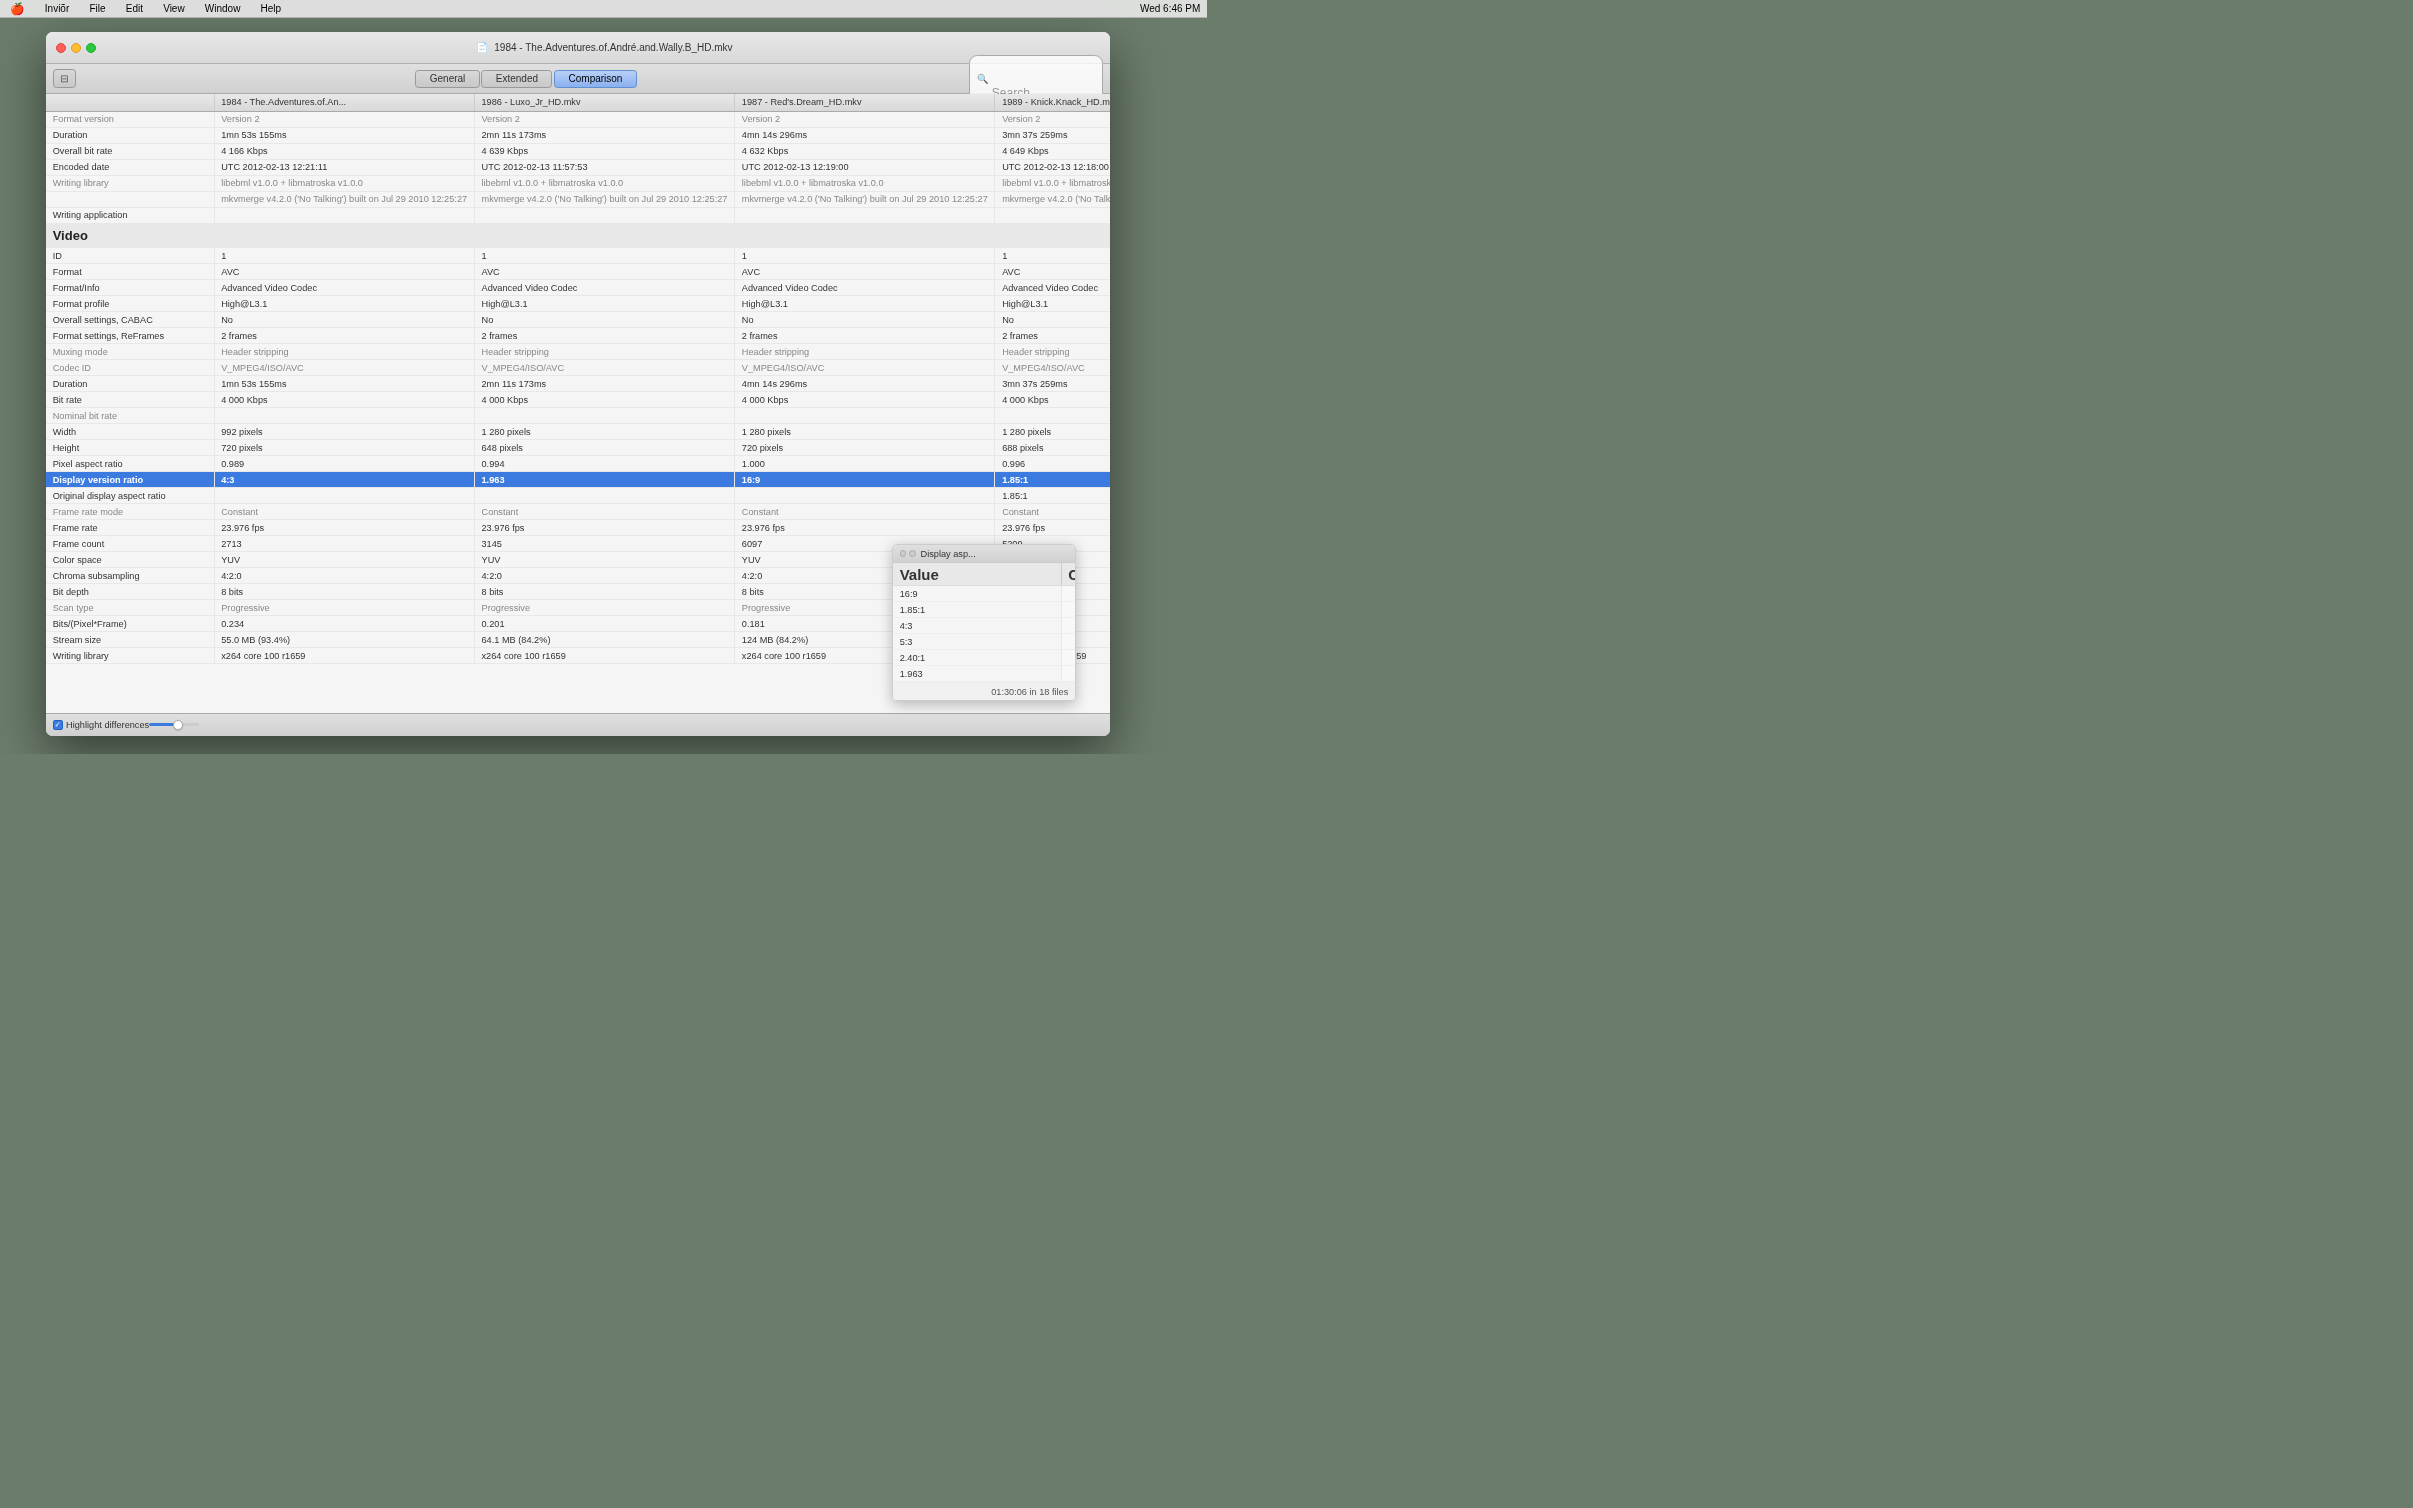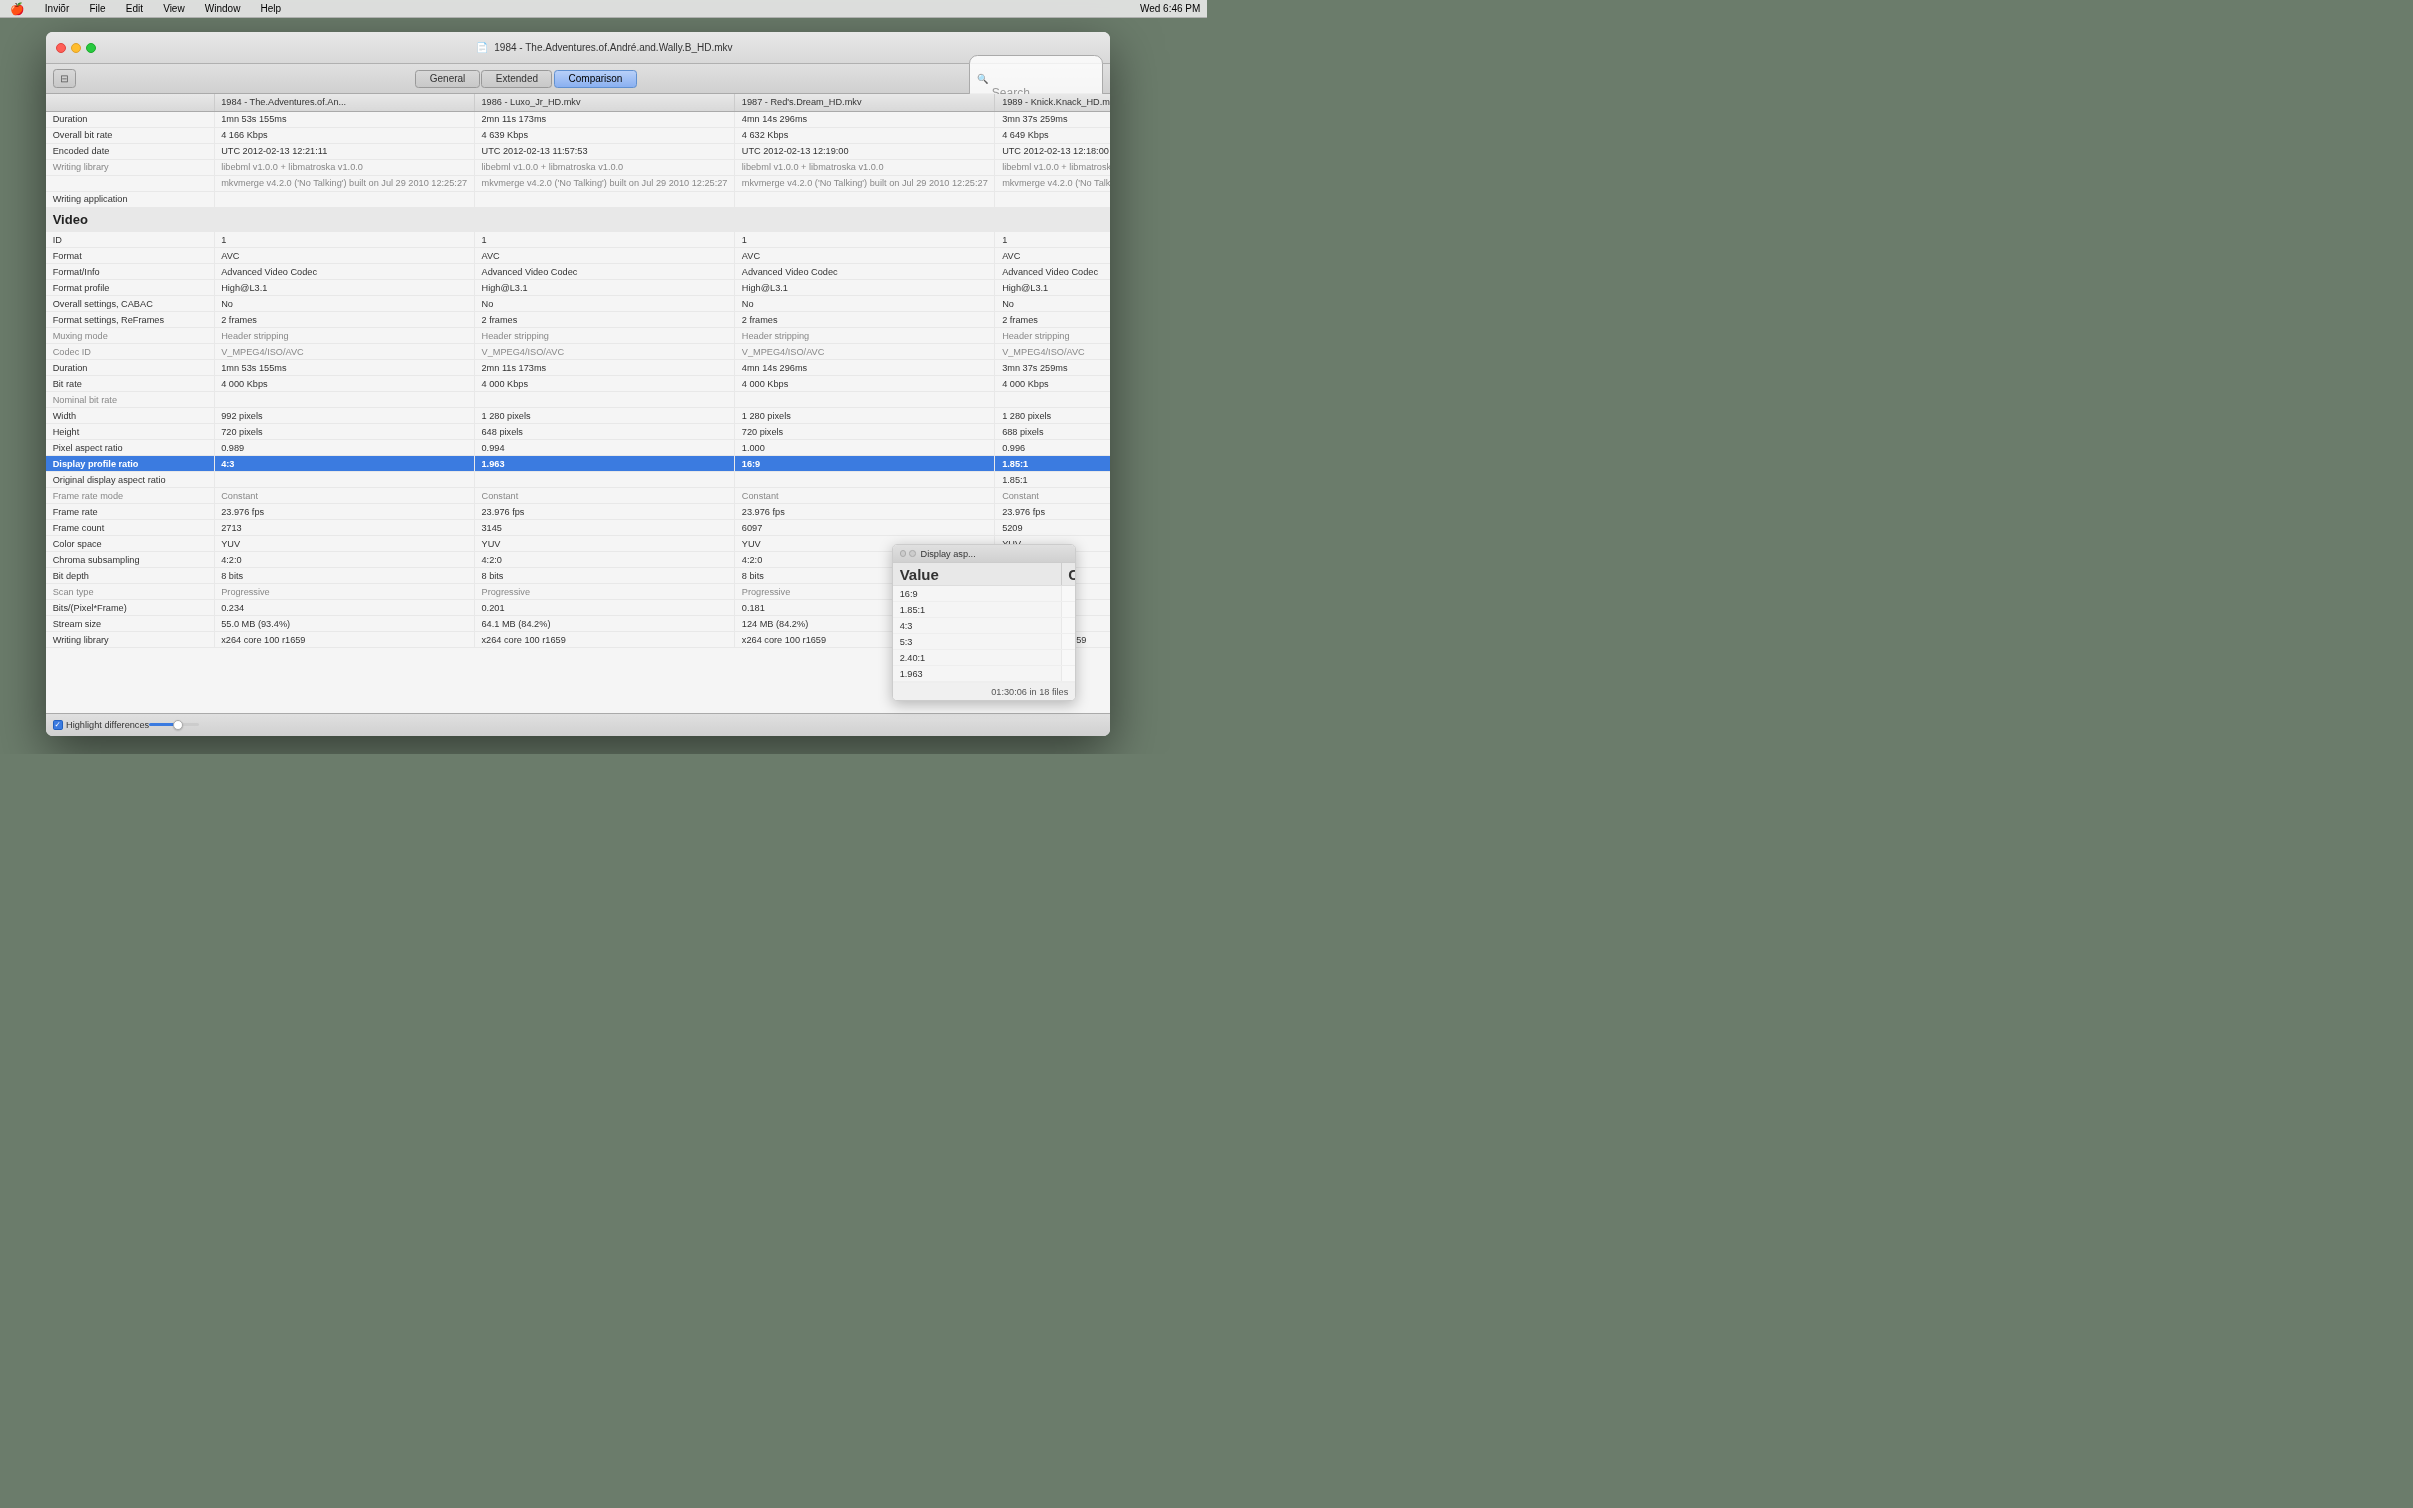--- a/index.html
+++ b/index.html
@@ -394,20 +394,27 @@
           <tr>
             <th></th>
             <th>1984 - The.Adventures.of.An...</th>
             <th>1986 - Luxo_Jr_HD.mkv</th>
             <th>1987 - Red's.Dream_HD.mkv</th>
             <th>1989 - Knick.Knack_HD.mkv</th>
 
           </tr>
         </thead>
         <tbody id="table-body">
+        <tr class="light">
+              <td>Format version</td>
+              <td>Version 2</td>
+              <td>Version 2</td>
+              <td>Version 2</td>
+              <td>Version 2</td>
+            </tr>
             <tr>
               <td>Duration</td>
               <td>1mn 53s 155ms</td>
               <td>2mn 11s 173ms</td>
               <td>4mn 14s 296ms</td>
               <td>3mn 37s 259ms</td>
             </tr>
             <tr>
               <td>Overall bit rate</td>
               <td>4 166 Kbps</td>
@@ -542,21 +549,21 @@
               <td>688 pixels</td>
             </tr>
             <tr>
               <td>Pixel aspect ratio</td>
               <td>0.989</td>
               <td>0.994</td>
               <td>1.000</td>
               <td>0.996</td>
             </tr>
             <tr class="highlighted">
-              <td>Display profile ratio</td>
+              <td>Display version ratio</td>
               <td>4:3</td>
               <td>1.963</td>
               <td>16:9</td>
               <td>1.85:1</td>
             </tr>
             <tr>
               <td>Original display aspect ratio</td>
               <td></td>
               <td></td>
               <td></td>

